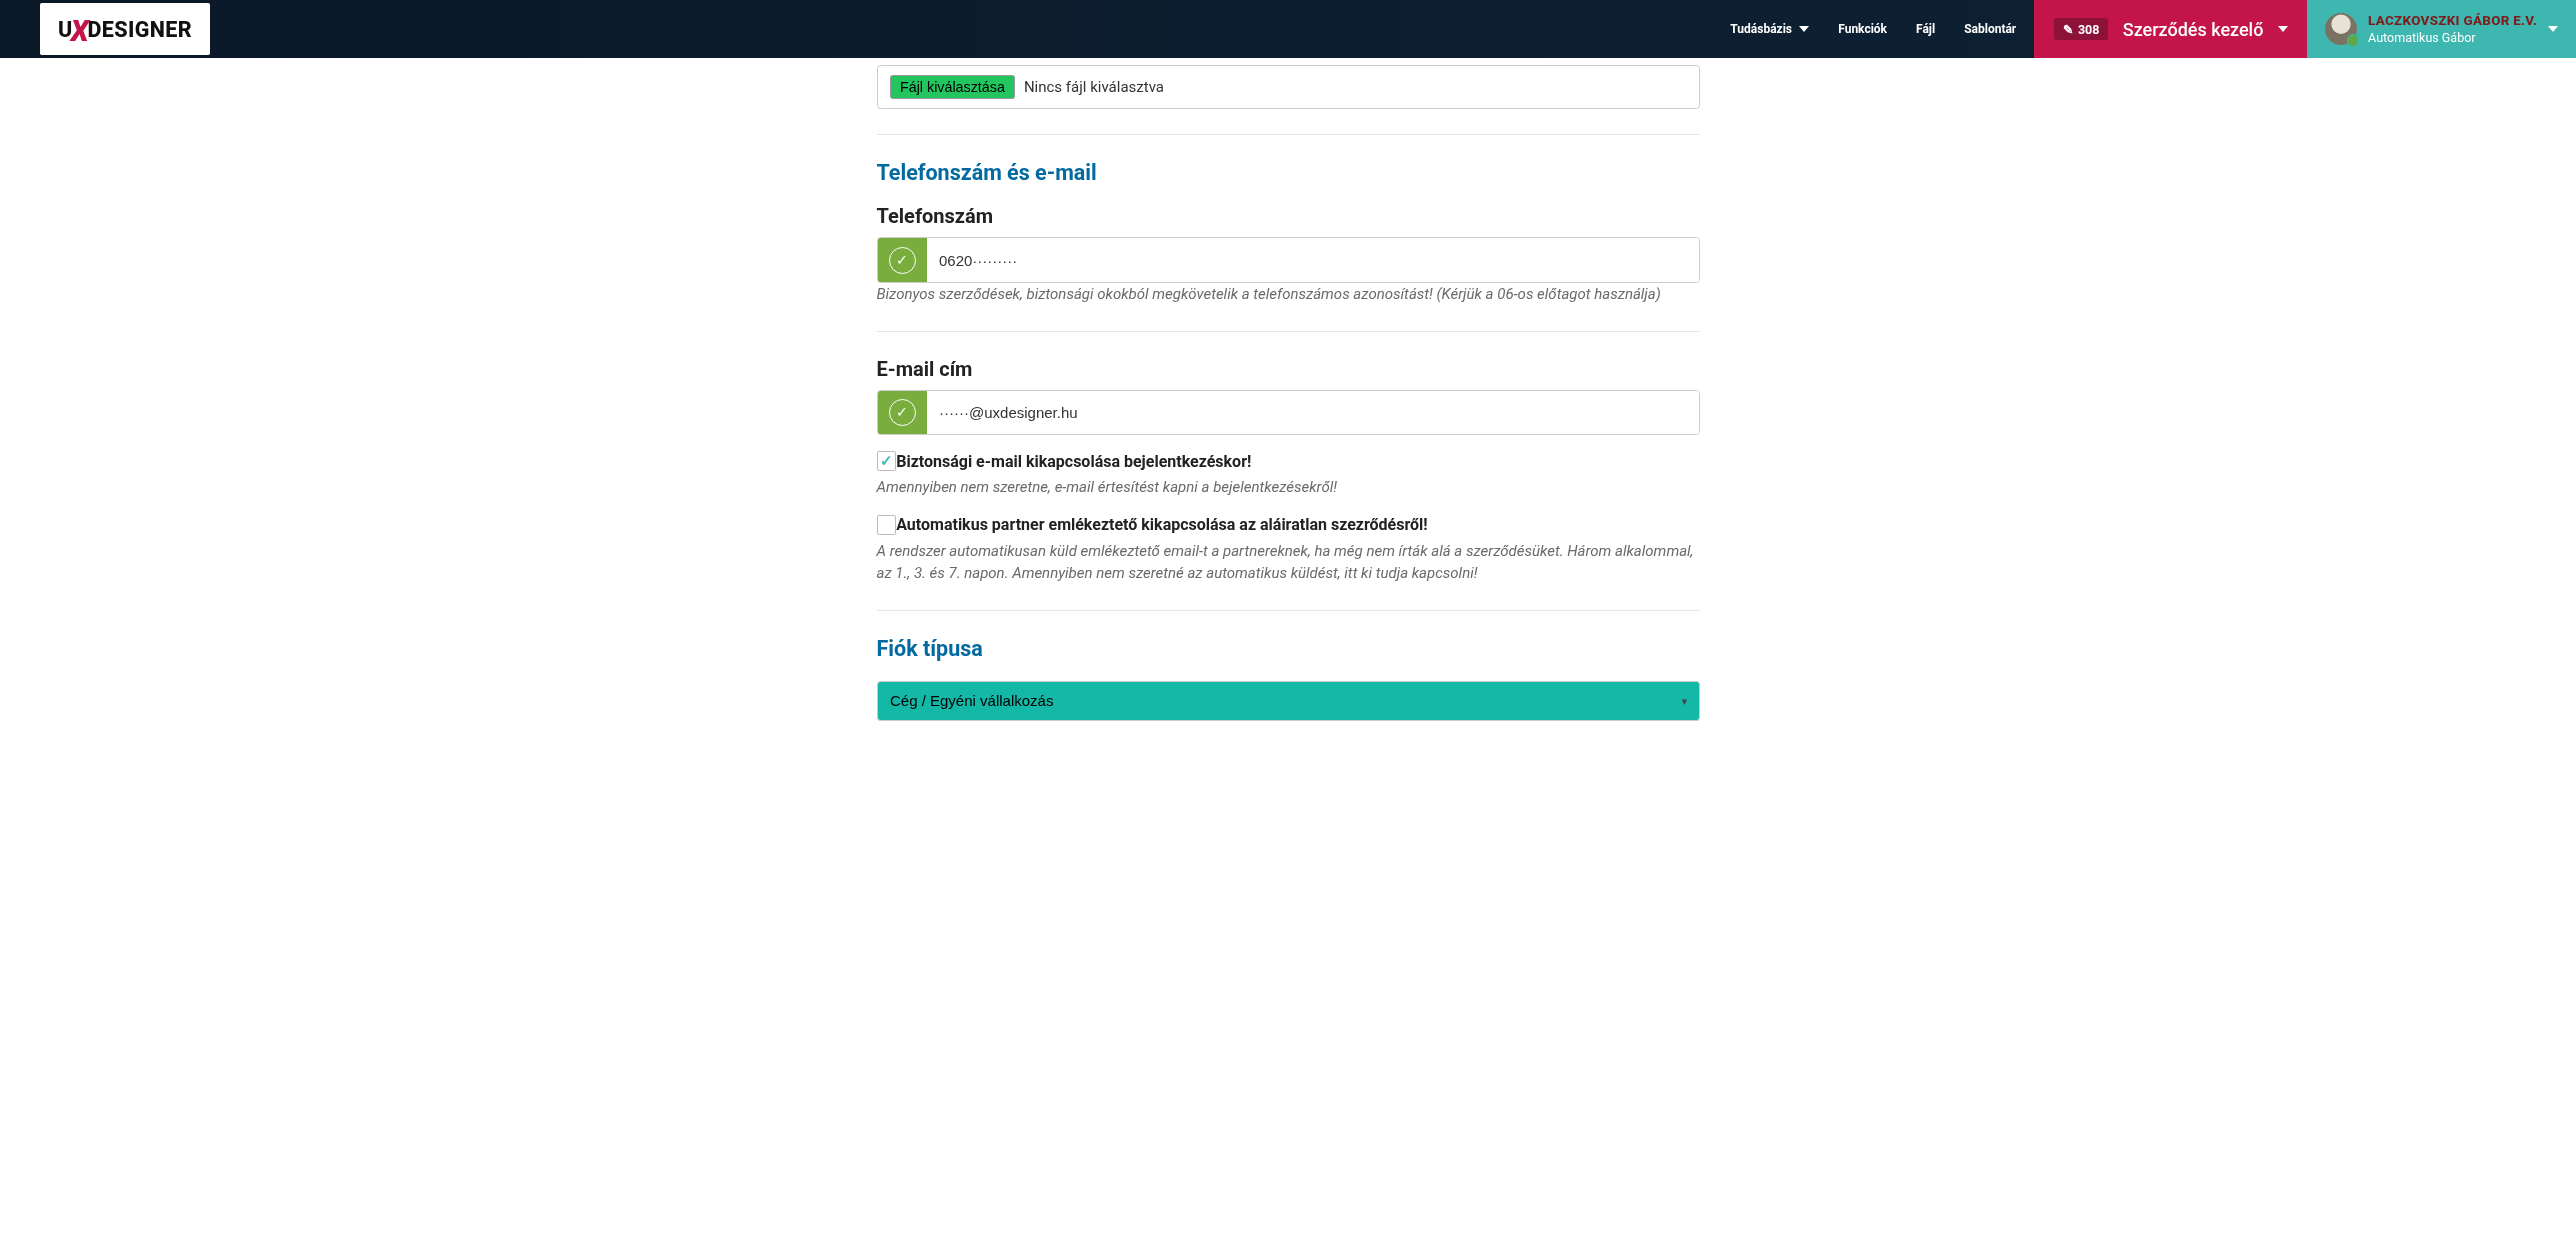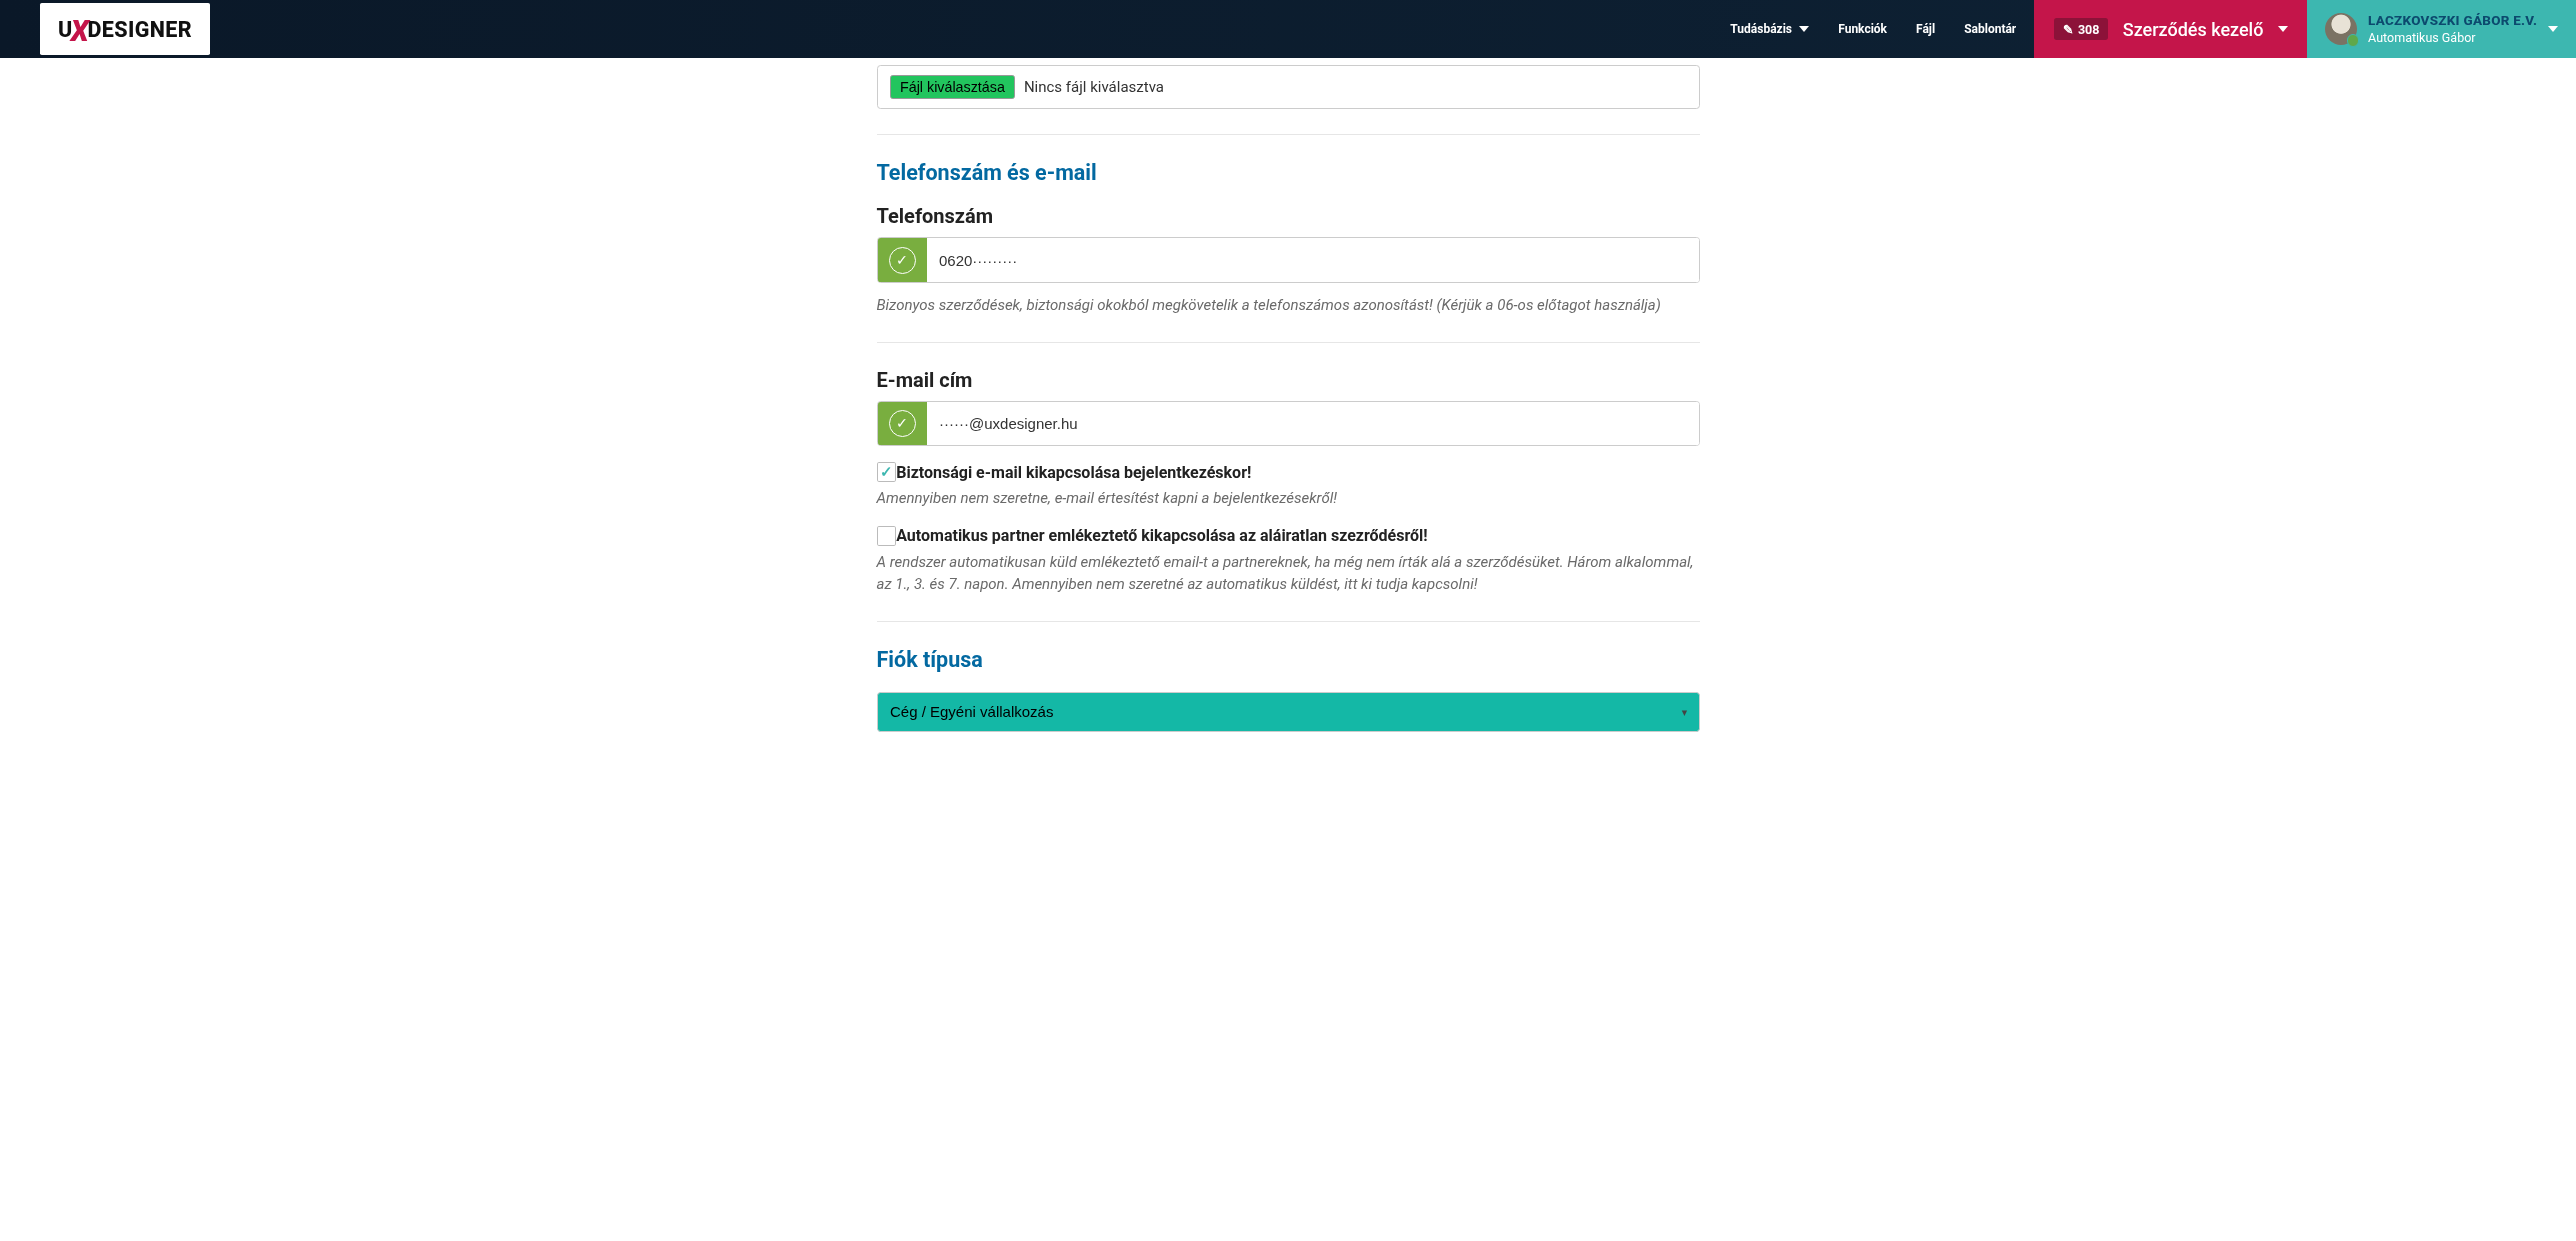--- a/index.html
+++ b/index.html
@@ -18,42 +18,42 @@
     
     .contract-btn { background: #c4154a; display: flex; align-items: center; gap: 14.3px; padding: 0 19.7px; cursor: pointer; }
     .contract-badge { background: #8c1239; color: #fff; padding: 3.6px 9px; border-radius: 2.7px; font-weight: 700; font-size: 12.5px; display: flex; align-items: center; gap: 4.5px; }
     .badge-icon { font-size: 12.5px; }
     .contract-label { color: #fff; font-size: 18px; font-weight: 500; }
     
     .user-area { background: #3db7b0; display: flex; align-items: center; gap: 10.7px; padding: 0 18px; cursor: pointer; min-width: 246px; }
     .avatar { width: 32px; height: 32px; background: radial-gradient(circle at 50% 35%, #e8e2d6 35%, #7a7263 38%); border-radius: 50%; position: relative; }
     .avatar-dot { position: absolute; right: -1.8px; bottom: -1.8px; width: 12.5px; height: 12.5px; background: #5fa84a; border-radius: 50%; border: 1.8px solid #3db7b0; }
     .user-info { display: flex; flex-direction: column; line-height: 1.25; }
-    .user-name { color: #0c4a6e; font-weight: 800; font-size: 13.4px; letter-spacing: 0.3px; text-align: right; }
+    .user-name { color: #7f1d1d; font-weight: 800; font-size: 13.4px; letter-spacing: 0.3px; text-align: right; }
     .user-sub { color: #fff; font-size: 12.5px; font-weight: 400; }
     .user-caret { margin-left: auto; }
     
     
     .container { max-width: 841px; margin: 0 auto; padding: 0 9px 36px; }
     .file-row { display: flex; align-items: center; gap: 9px; border: 0.9px solid #ccc; border-radius: 3.6px; padding: 9px 12.5px; margin-top: 7.2px; }
     .file-btn { border: 0.9px solid #999; background: #22c55e; padding: 2.7px 9px; border-radius: 2.7px; font-size: 14.3px; cursor: pointer; }
     .file-text { color: #333; font-size: 15px; }
     
     hr.divider { border: none; border-top: 0.9px solid #e6e6e6; margin: 25px 0; }
     
     .section-title { color: #0369a1; font-size: 21.5px; font-weight: 700; margin-bottom: 19.7px; }
     .field-label { font-weight: 700; font-size: 20px; margin-bottom: 9px; color: #222; }
     
     .input-wrap { display: flex; border: 0.9px solid #ccc; border-radius: 3.6px; overflow: hidden; }
     .check-badge { background: #79ae3f; width: 49px; display: flex; align-items: center; justify-content: center; }
     .check-circle { width: 27px; height: 27px; border: 1.8px solid #fff; border-radius: 50%; display: flex; align-items: center; justify-content: center; }
     .check-tick { color: #fff; font-size: 14.3px; }
     .masked-input { flex: 1; padding: 13.4px 12.5px; font-size: 15px; color: #333; border: none; outline: none; }
     
-    .helper { font-style: italic; color: #6a6a6a; font-size: 15px; margin-top: 11px; line-height: 1.5; }
+    .helper { font-style: italic; color: #6a6a6a; font-size: 15px; margin-top: 0; line-height: 1.5; }
     
     .checkbox-row { display: flex; align-items: center; margin-top: 16px; }
     .checkbox { width: 19.7px; height: 19.7px; border: 0.9px solid #bbb; border-radius: 1.8px; display: flex; align-items: center; justify-content: center; cursor: pointer; }
     .checkbox.checked::after { content: "✓"; color: #3db7b0; font-weight: 900; font-size: 15px; }
     .checkbox-label { font-weight: 700; font-size: 16px; color: #222; }
     
     .select-wrap { position: relative; }
     .select { width: 100%; border: 0.9px solid #ccc; border-radius: 3.6px; padding: 10.7px 12.5px; font-size: 15px; appearance: none; background: #14b8a6; cursor: pointer; }
     .select-caret { position: absolute; right: 12.5px; top: 50%; transform: translateY(-50%); pointer-events: none; font-size: 10.7px; color: #444; }
   </style>

